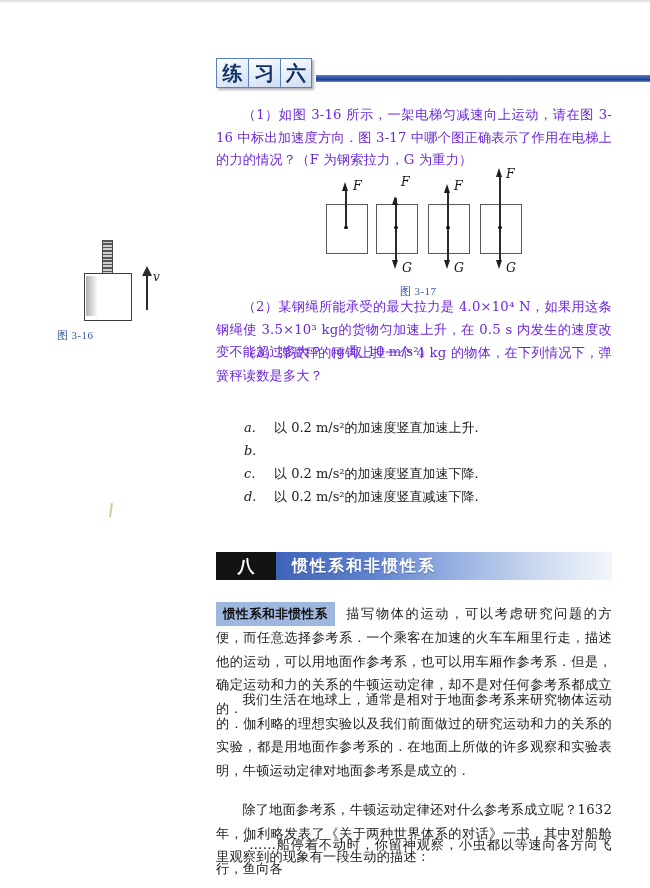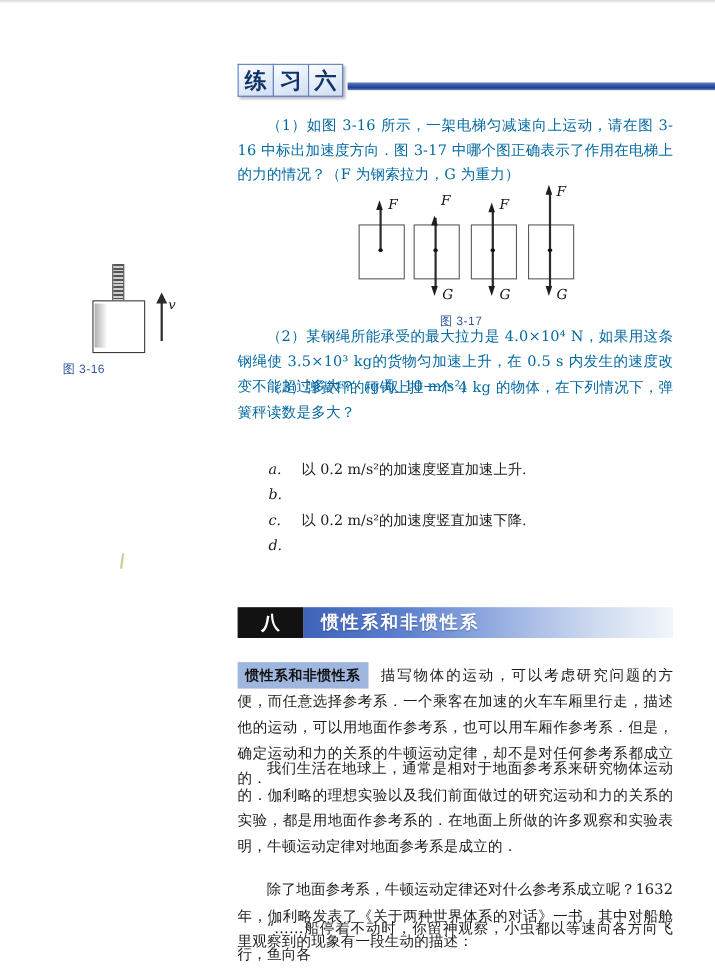--- a/index.html
+++ b/index.html
@@ -46,21 +46,21 @@
   }
   .ex-cell:last-child{border-right:1px solid #5b7fc0;}
   .ex-rule{
     width:335px;height:7px;margin-left:4px;margin-bottom:6px;
     background:linear-gradient(180deg,#5b7fc8 0%,#2f56aa 40%,#21408c 70%,#6f8fd0 100%);
   }
 
   
   .q{
     position:absolute;
-    font-size:13.2px;color:#0369a1;line-height:1.72;
+    font-size:13.2px;color:#6d28d9;line-height:1.72;
     text-align:justify;letter-spacing:.2px;
     font-family:"DejaVu Serif","Liberation Serif",serif;
   }
   .indent{text-indent:2em;}
   .sub-list{position:absolute;font-size:13px;line-height:1.78;color:#1b1b1b;}
   .sub-list .row{display:flex;}
   .sub-list .lbl{width:30px;flex:none;font-style:italic;font-family:"DejaVu Serif",serif;}
 
   
   .fig316{position:absolute;left:60px;top:240px;width:110px;height:110px;}
@@ -79,21 +79,21 @@
   }
   .v-arrow{position:absolute;left:86px;top:34px;width:2px;height:36px;background:#2b2b2b;}
   .v-arrow::before{
     content:"";position:absolute;left:-4px;top:-8px;width:0;height:0;
     border-left:5px solid transparent;border-right:5px solid transparent;
     border-bottom:10px solid #2b2b2b;
   }
   .v-label{position:absolute;left:93px;top:30px;font-style:italic;font-size:12px;color:#1b1b1b;}
   .cap{
     position:absolute;font-size:11px;color:#33589e;
-    font-family:Liberation Sans, sans-serif;letter-spacing:.4px;
+    font-family:Liberation Serif, serif;letter-spacing:.4px;
   }
 
   
   .fig317{position:absolute;left:322px;top:168px;width:290px;height:120px;}
   .fd{position:absolute;top:0;width:54px;height:120px;}
   .fd .box{
     position:absolute;left:4px;top:36px;width:40px;height:48px;
     border:1.2px solid #5a5a5a;background:#fff;
   }
   .fd .dot{
@@ -227,20 +227,21 @@
     </div>
     <div class="row">
       <span class="lbl">b.</span>
     </div>
     <div class="row">
       <span class="lbl">c.</span>
       <span>以 0.2 m/s²的加速度竖直加速下降.</span>
     </div>
     <div class="row">
       <span class="lbl">d.</span>
+      <span>以 0.2 m/s²的加速度竖直减速下降.</span>
     </div>
   </div>
 
   <div class="sec-head">
     <div class="sec-num">八</div>
     <div class="sec-bar">惯性系和非惯性系</div>
   </div>
 
   <div class="body-p" style="top:602px;">
     <span class="kw">惯性系和非惯性系</span><span>描写物体的运动，可以考虑研究问题的方便，而任意选择参考系．一个乘客在加速的火车车厢里行走，描述他的运动，可以用地面作参考系，也可以用车厢作参考系．但是，确定运动和力的关系的牛顿运动定律，却不是对任何参考系都成立的．</span>

